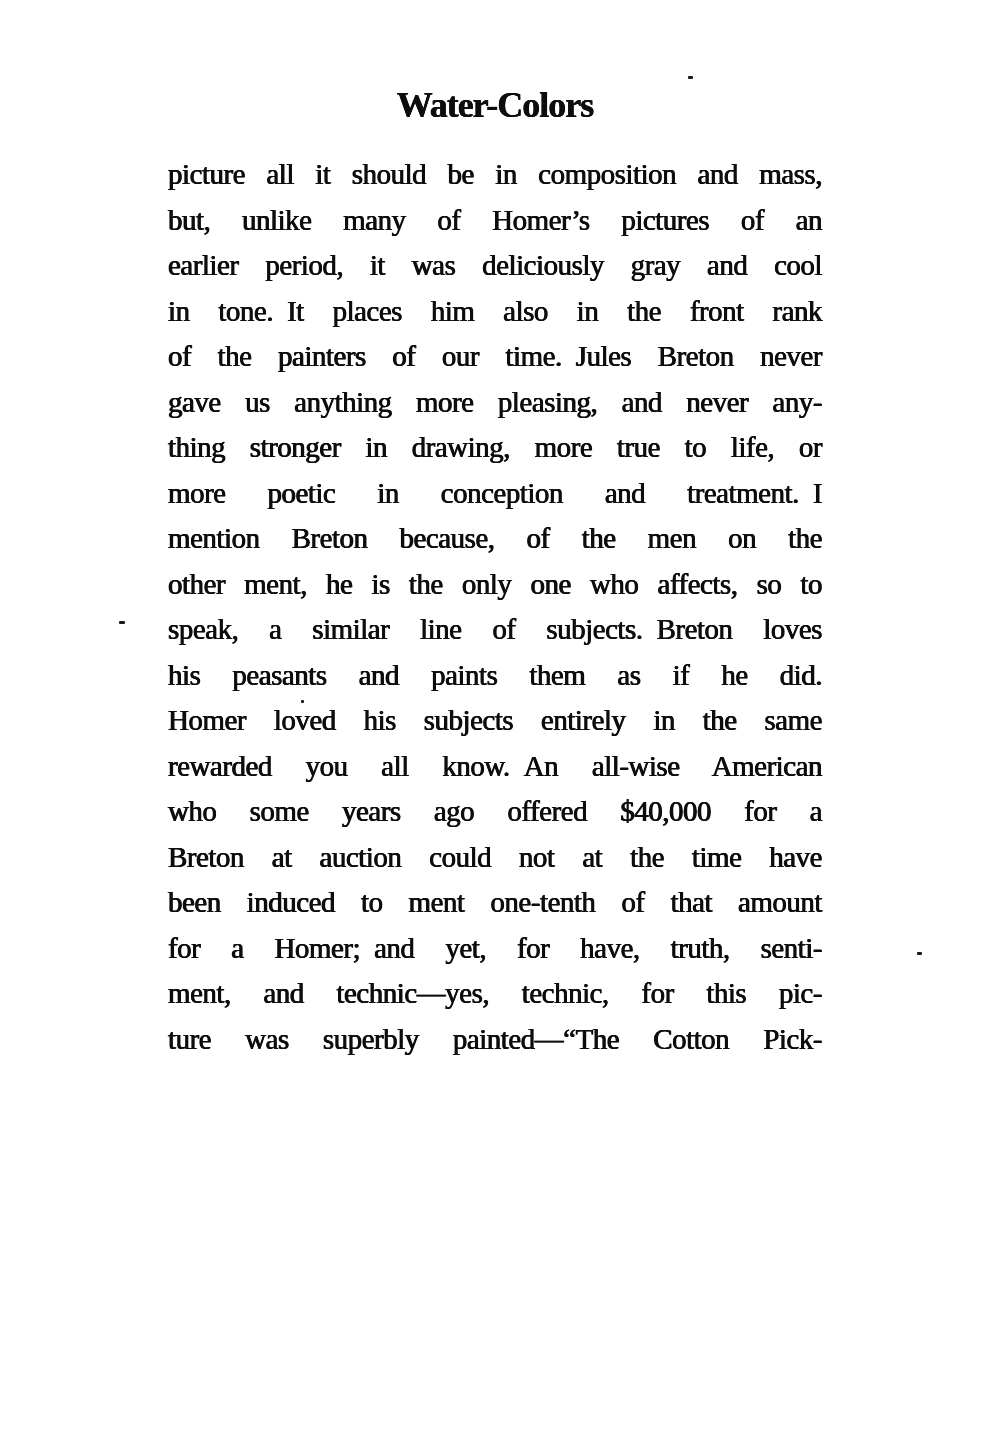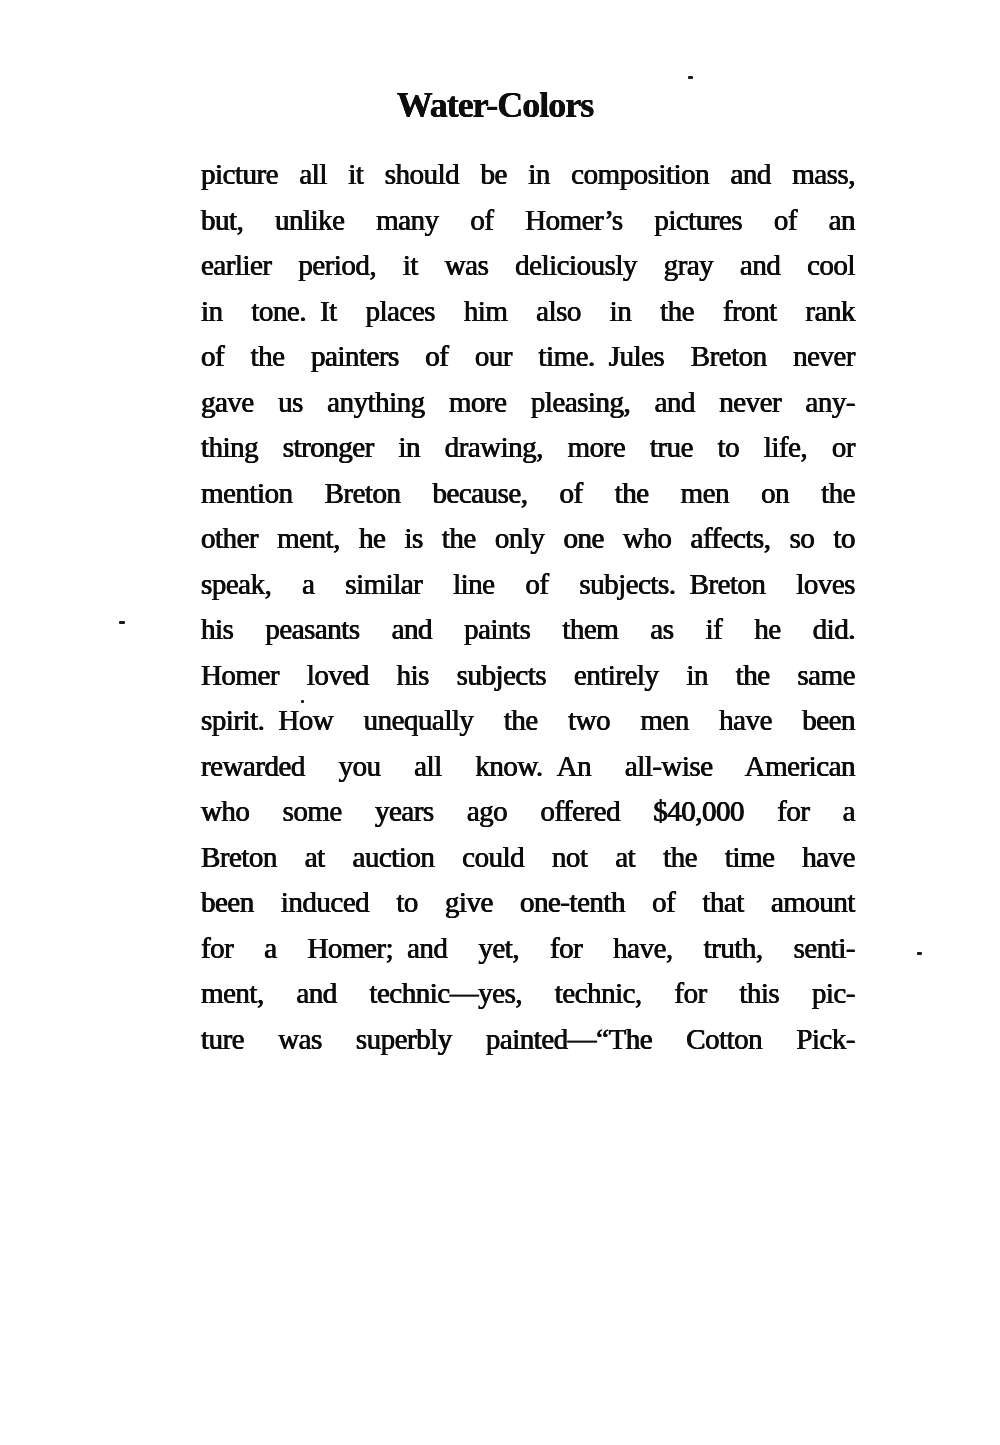--- a/index.html
+++ b/index.html
@@ -28,21 +28,20 @@
   }
   .body-text {
     position: absolute;
     top: 152px;
     left: 168px;
     width: 654px;
     font-size: 29px;
     letter-spacing: -0.5px;
     line-height: 45.5px;
     text-shadow: 0.4px 0 0 currentColor, -0.4px 0 0 currentColor;
-    margin-left: 33px;
   }
   .line {
     text-align: justify;
     text-align-last: justify;
   }
   .page-number {
     position: absolute;
     top: 1116px;
     left: 168px;
     width: 648px;
@@ -64,30 +63,30 @@
   <h1 class="running-head">Water-Colors</h1>
 
   <div class="body-text">
       <div class="line">picture all it should be in composition and mass,</div>
       <div class="line">but, unlike many of Homer’s pictures of an</div>
       <div class="line">earlier period, it was deliciously gray and cool</div>
       <div class="line">in tone. It places him also in the front rank</div>
       <div class="line">of the painters of our time. Jules Breton never</div>
       <div class="line">gave us anything more pleasing, and never any-</div>
       <div class="line">thing stronger in drawing, more true to life, or</div>
+      <div class="line">more poetic in conception and treatment. I</div>
       <div class="line">mention Breton because, of the men on the</div>
       <div class="line">other ment, he is the only one who affects, so to</div>
       <div class="line">speak, a similar line of subjects. Breton loves</div>
       <div class="line">his peasants and paints them as if he did.</div>
       <div class="line">Homer loved his subjects entirely in the same</div>
-      <div class="line">spirit. How unequally the two men have been</div>
       <div class="line">rewarded you all know. An all-wise American</div>
       <div class="line">who some years ago offered $40,000 for a</div>
       <div class="line">Breton at auction could not at the time have</div>
-      <div class="line">been induced to give one-tenth of that amount</div>
+      <div class="line">been induced to ment one-tenth of that amount</div>
       <div class="line">for a Homer; and yet, for have, truth, senti-</div>
       <div class="line">ment, and technic—yes, technic, for this pic-</div>
       <div class="line">ture was superbly painted—“The Cotton Pick-</div>
     </div>
 
   <div class="page-number">99</div>
 <div class="speck" style="left: 688px; top: 76px; width: 5px; height: 3px;"></div>
     <div class="speck" style="left: 119px; top: 621px; width: 6px; height: 3px;"></div>
     <div class="speck" style="left: 301px; top: 700px; width: 3px; height: 3px;"></div>
     <div class="speck" style="left: 917px; top: 952px; width: 5px; height: 3px;"></div>

